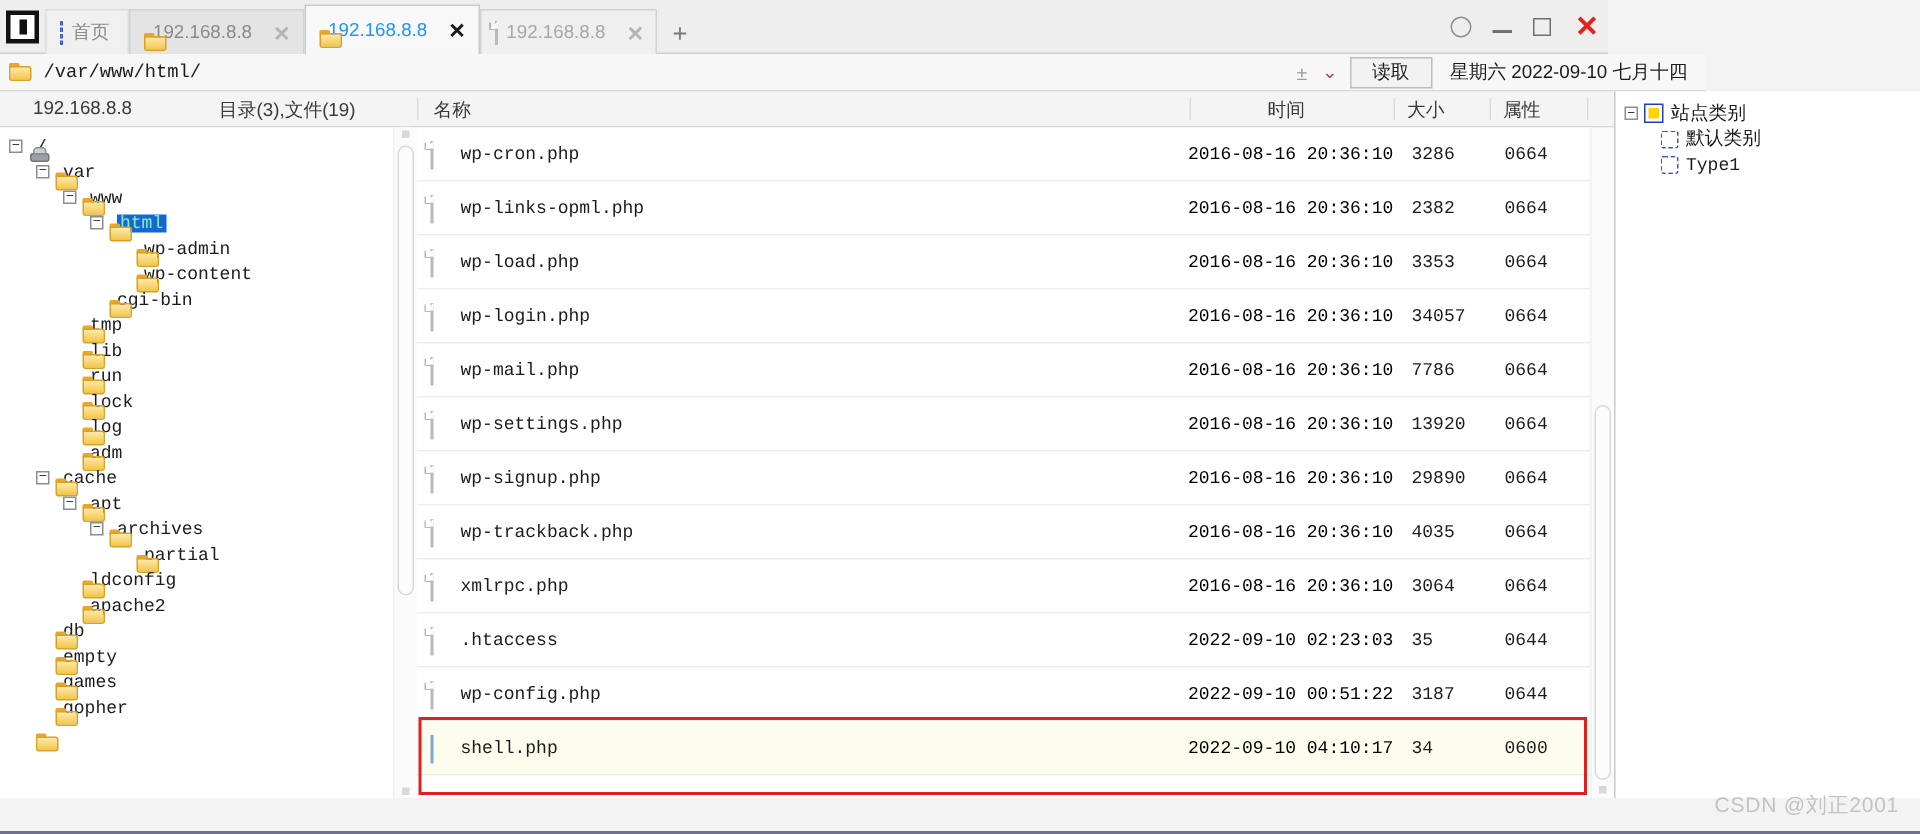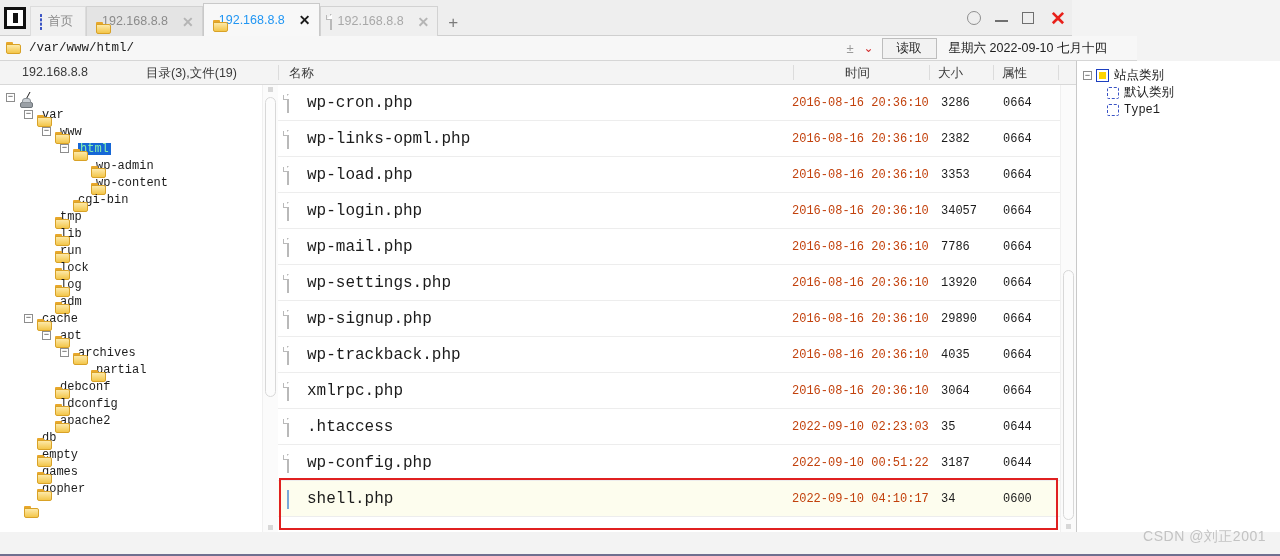--- a/index.html
+++ b/index.html
@@ -129,21 +129,21 @@
   }
   .addr-chevron {
     color:#d32f2f; font-size:12px; margin-right:8px; cursor:pointer;
   }
   .addr-read {
     border:1px solid #bdbdbd; background:#f2f2f2;
     font-size:12.5px; color:#1b1b1b; padding:1px 14px; margin-right:12px;
     cursor:pointer;
   }
   .addr-date {
-    font-size:12.5px; color:#1b1b1b; margin-right:30px; white-space:nowrap;
+    font-size:12.5px; color:#1b1b1b; margin-right:12px; white-space:nowrap;
   }
 
   
   .colheader {
     position:absolute; left:0; top:61px; width:1280px; height:24px;
     background:#f4f4f4; border-bottom:1px solid #d8d8d8;
     box-sizing:border-box; font-size:12.5px; color:#3a3a3a;
   }
   .colheader .ch { position:absolute; top:4px; white-space:nowrap; }
   .ch-sep { position:absolute; top:4px; width:1px; height:15px; background:#dcdcdc; }
@@ -185,25 +185,25 @@
     position:absolute; left:278px; top:85px; width:782px; height:447px;
     background:#ffffff; overflow:hidden;
   }
   .file-row {
     position:relative; height:36px; border-bottom:1px solid #ededed;
     display:flex; align-items:center; box-sizing:border-box;
   }
   .file-row .f-ico { position:absolute; left:9px; top:10px; }
   .file-row .f-name {
     position:absolute; left:29px; font-family:"Liberation Mono", monospace;
-    font-size:16px; color:#1b1b1b; white-space:nowrap;
+    font-size:12px; color:#1b1b1b; white-space:nowrap;
   }
   .file-row .f-time {
     position:absolute; left:514px; font-family:"Liberation Mono", monospace;
-    font-size:12px; color:#c2410c; white-space:nowrap;
+    font-size:12px; color:#000000; white-space:nowrap;
   }
   .file-row .f-size {
     position:absolute; left:663px; font-family:"Liberation Mono", monospace;
     font-size:12px; color:#1b1b1b; white-space:nowrap;text-align:center;
   }
   .file-row .f-attr {
     position:absolute; left:725px; font-family:"Liberation Mono", monospace;
     font-size:12px; color:#1b1b1b; white-space:nowrap;
   }
   .file-row.highlight { background:#fdfdee; }
@@ -418,25 +418,20 @@
         </div>
         <div class="tree-row" style="padding-left: 60px;">
           <span class="twisty">−</span>
           <span class="tree-ico"><span class="ico-folder"></span></span>
           <span class="tree-label">archives</span>
         </div>
         <div class="tree-row" style="padding-left: 78px;">
           <span class="twisty hidden"></span>
           <span class="tree-ico"><span class="ico-folder"></span></span>
           <span class="tree-label">partial</span>
-        </div>
-        <div class="tree-row" style="padding-left: 42px;">
-          <span class="twisty hidden"></span>
-          <span class="tree-ico"><span class="ico-folder"></span></span>
-          <span class="tree-label">debconf</span>
         </div>
         <div class="tree-row" style="padding-left: 42px;">
           <span class="twisty hidden"></span>
           <span class="tree-ico"><span class="ico-folder"></span></span>
           <span class="tree-label">ldconfig</span>
         </div>
         <div class="tree-row" style="padding-left: 42px;">
           <span class="twisty hidden"></span>
           <span class="tree-ico"><span class="ico-folder"></span></span>
           <span class="tree-label">apache2</span>

